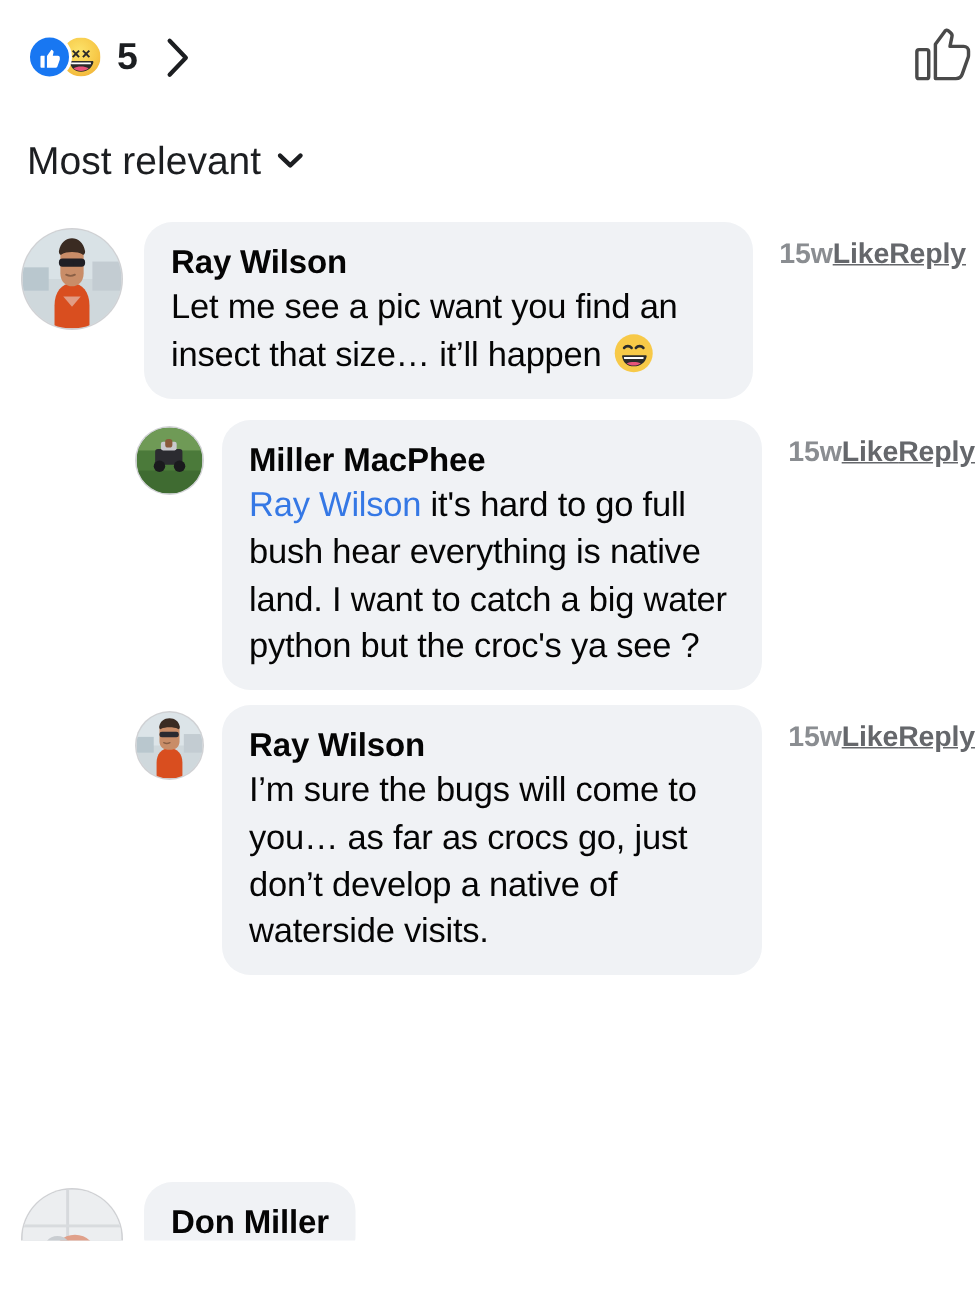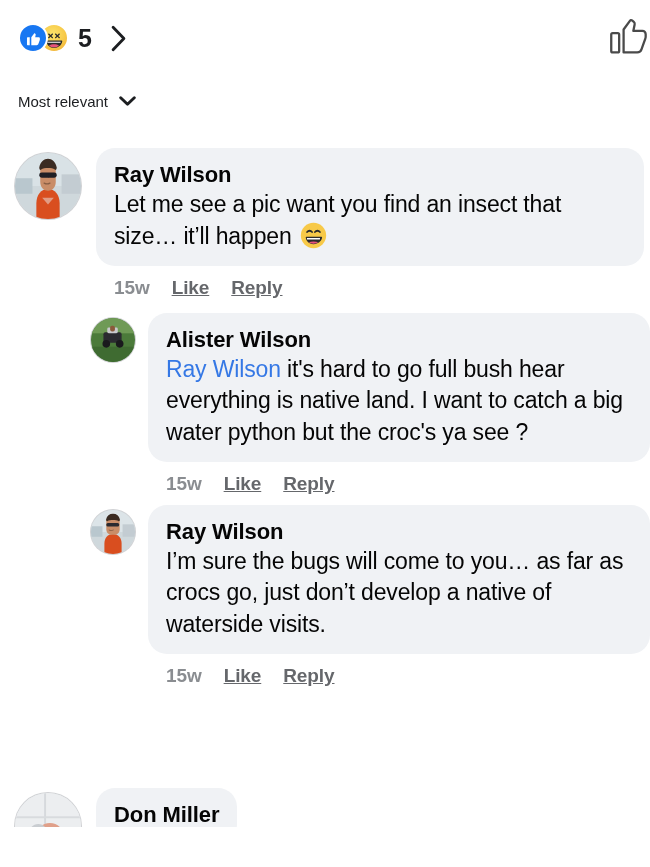--- a/index.html
+++ b/index.html
@@ -94,21 +94,21 @@
   
   .sort-row {
     position: absolute;
     left: 18px;
     top: 94px;
     display: flex;
     align-items: center;
     gap: 11px;
   }
   .sort-label {
-    font-size: 15px;
+    font-size: 26px;
     color: #1c1e21;
     font-weight: 400;
     line-height: 1;
   }
   .sort-chevron svg { width: 17px; height: 11px; display: block; }
 
   
   .thread {
     position: absolute;
     left: 0;
@@ -133,21 +133,20 @@
     background: #dddfe2;
     border: 1px solid rgba(0,0,0,0.06);
   }
   .avatar.big  { width: 68px; height: 68px; margin-top: 4px; }
   .avatar.small{ width: 46px; height: 46px; margin-top: 4px; }
 
   .avatar svg { width: 100%; height: 100%; display: block; }
 
   .comment-body {
     display: flex;
-    flex-direction: column;
     align-items: flex-start;
     min-width: 0;
   }
   .comment.level-0 .comment-body { margin-left: 14px; max-width: 548px; }
   .comment.level-1 .comment-body { margin-left: 12px; max-width: 502px; }
 
   .bubble {
     background: #F0F2F5;
     border-radius: 19px;
     padding: 12px 18px 14px 18px;
@@ -179,21 +178,20 @@
     vertical-align: -5px;
     width: 27px;
     height: 27px;
     margin-left: 2px;
   }
   .emoji-inline svg { width: 27px; height: 27px; display: block; }
 
   .actions {
     display: flex;
     align-items: center;
-    gap: 22px;
     margin: 11px 0 0 18px;
     text-align: right;
   }
   .act-time {
     font-size: 19px;
     color: #8a8d91;
     font-weight: 600;
     letter-spacing: -0.1px;
   }
   .act-btn {
@@ -314,21 +312,21 @@
           <rect x="0" y="30" width="46" height="16" fill="#3f6b31"></rect>
           <rect x="13" y="15" width="19" height="11" rx="2" fill="#2b2b30"></rect>
           <rect x="17" y="10" width="11" height="6" rx="1.5" fill="#c9c9cd"></rect>
           <circle cx="16" cy="27" r="4" fill="#1a1a1d"></circle>
           <circle cx="30" cy="27" r="4" fill="#1a1a1d"></circle>
           <rect x="20" y="8" width="5" height="6" rx="2" fill="#8a5a3a"></rect>
         </svg>
       </div>
       <div class="comment-body">
         <div class="bubble">
-          <div class="author">Alister Wilson</div>
+          <div class="author">Miller MacPhee</div>
           <div class="ctext"><span class="mention">Ray Wilson</span><span> it's hard to go full bush hear everything is native land.  I want to catch a big water python  but the croc's ya see ?</span></div>
         </div>
         <div class="actions">
           <span class="act-time">15w</span>
           <span class="act-btn">Like</span>
           <span class="act-btn">Reply</span>
         </div>
       </div>
     </div>
 

